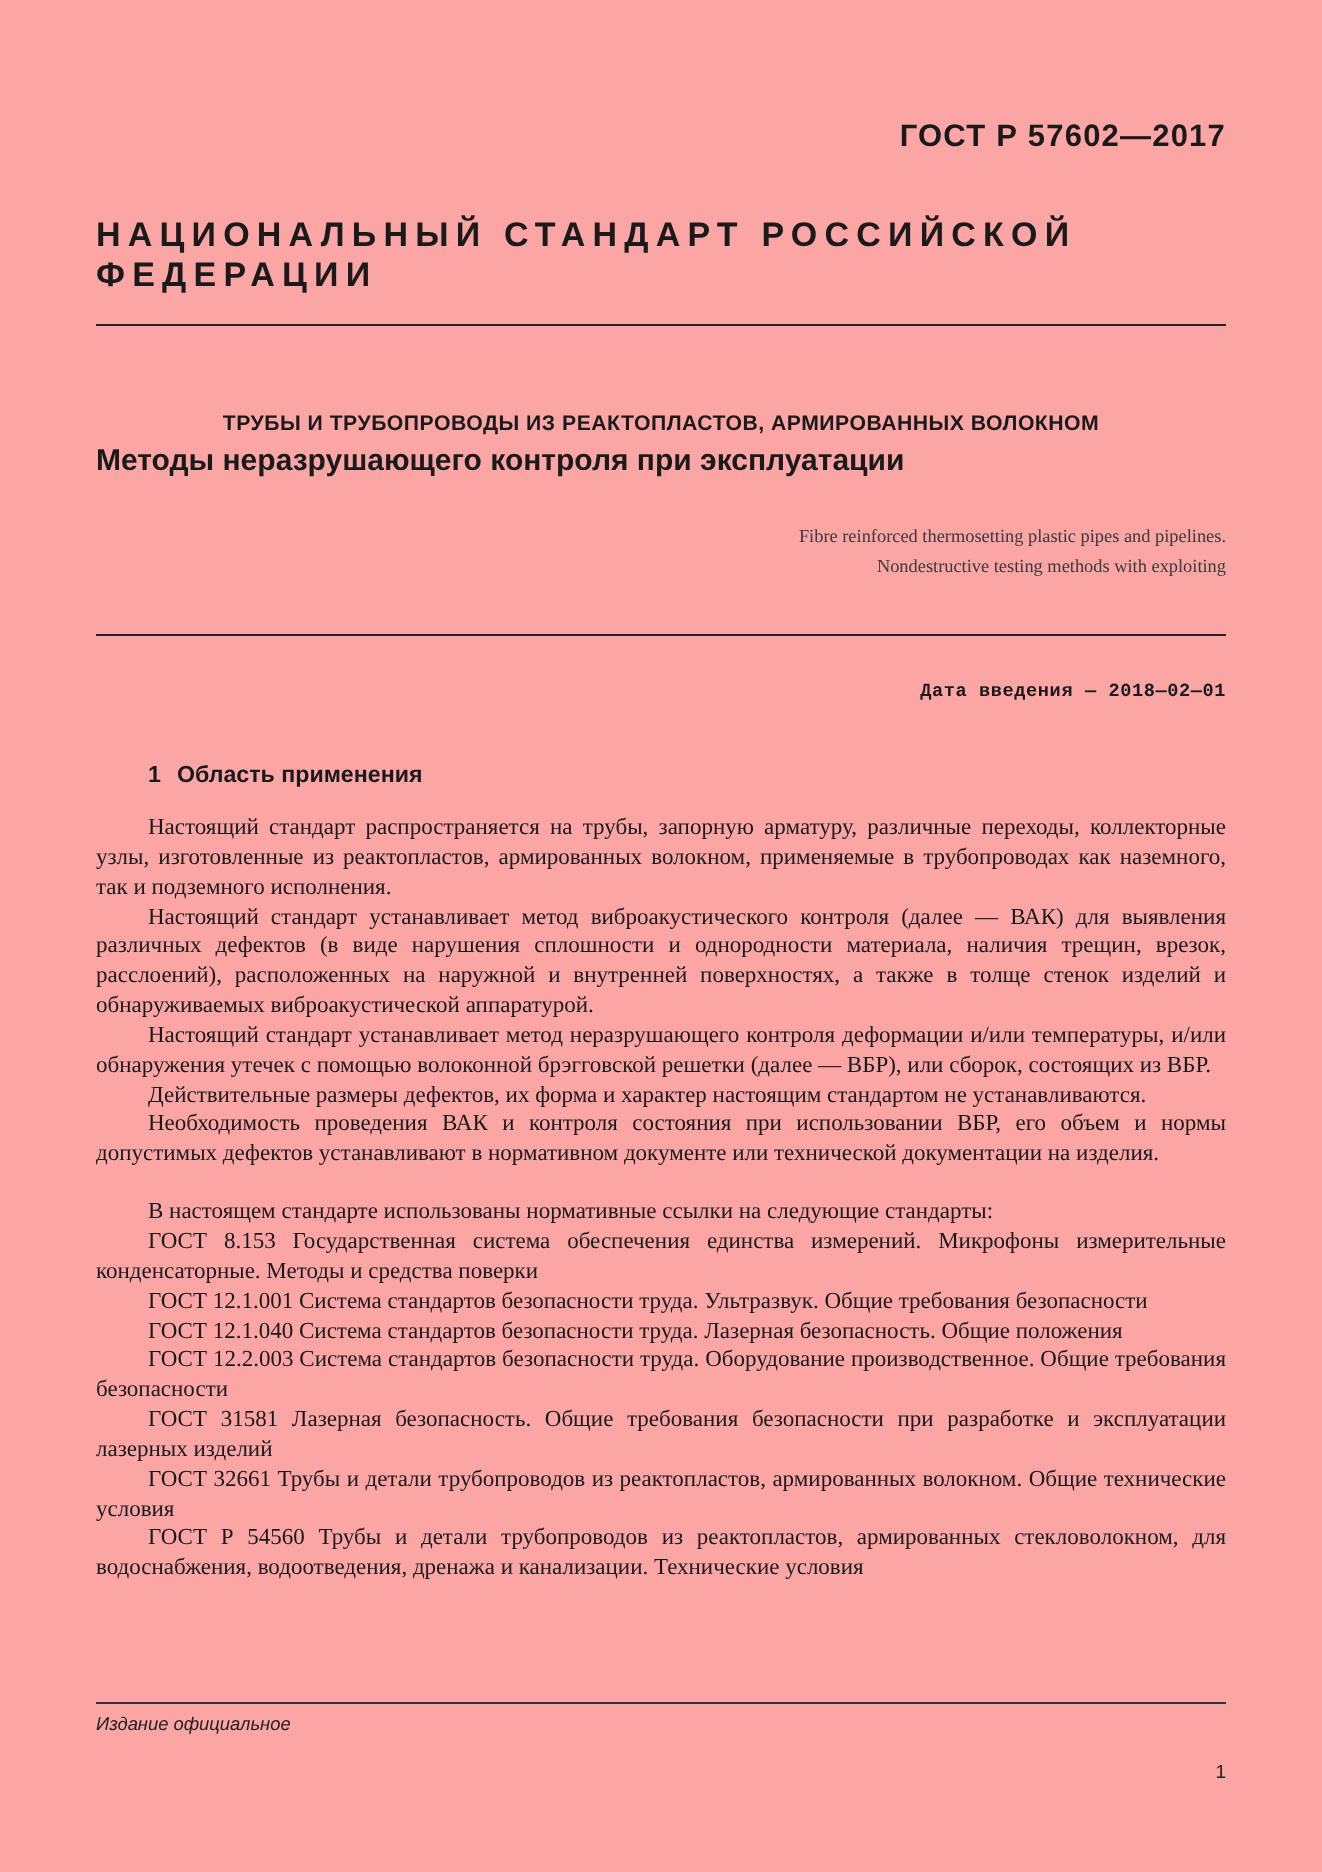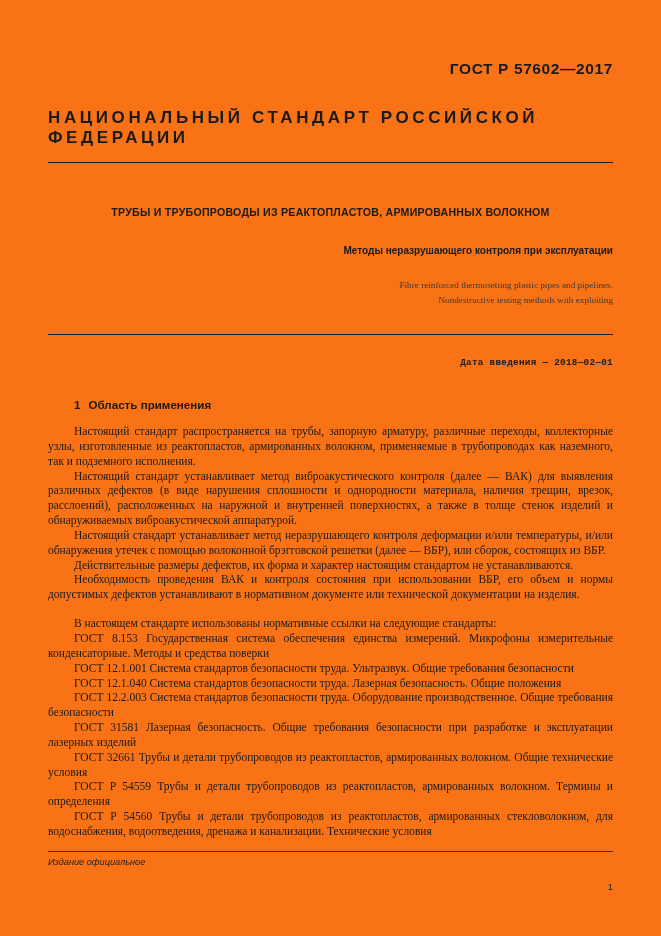--- a/index.html
+++ b/index.html
@@ -13,21 +13,21 @@
     position: relative;
     font-family: "Liberation Serif", serif;
     color: #1a1a1a;
     overflow: hidden;
   }
   .page {
     position: absolute;
     left: 0; top: 0;
     width: 661px;
     height: 936px;
-    background: #f97316;
+    background: #fca5a5;
   }
   .content {
     position: absolute;
     left: 48px;
     top: 0;
     width: 565px;
   }
 
   
   .gost-number {
@@ -53,25 +53,25 @@
 
   .title-main {
     text-align: center;
     font-family: "Liberation Sans", sans-serif;
     font-weight: bold;
     font-size: 10.6px;
     letter-spacing: 0.25px;
     margin-top: 43px;
   }
   .title-sub {
-    text-align: right;
-    font-family: "Liberation Sans", sans-serif;
-    font-weight: bold;
-    font-size: 10px;
-    margin-top: 27px;
+    text-align: left;
+    font-family: "Liberation Sans", sans-serif;
+    font-weight: bold;
+    font-size: 15px;
+    margin-top: 4px;
   }
   .title-en {
     text-align: right;
     font-family: "Liberation Serif", serif;
     font-size: 9.2px;
     color: #3a3a3a;
     margin-top: 22px;
     line-height: 15px;
   }
   .rule-bottom {
@@ -183,21 +183,20 @@
     </div>
 
     <div class="refs">
       <p class="lead">В настоящем стандарте использованы нормативные ссылки на следующие стандарты:</p>
       <p>ГОСТ 8.153 Государственная система обеспечения единства измерений. Микрофоны измерительные конденсаторные. Методы и средства поверки</p>
       <p>ГОСТ 12.1.001 Система стандартов безопасности труда. Ультразвук. Общие требования безопасности</p>
       <p>ГОСТ 12.1.040 Система стандартов безопасности труда. Лазерная безопасность. Общие положения</p>
       <p>ГОСТ 12.2.003 Система стандартов безопасности труда. Оборудование производственное. Общие требования безопасности</p>
       <p>ГОСТ 31581 Лазерная безопасность. Общие требования безопасности при разработке и эксплуатации лазерных изделий</p>
       <p>ГОСТ 32661 Трубы и детали трубопроводов из реактопластов, армированных волокном. Общие технические условия</p>
-      <p>ГОСТ Р 54559 Трубы и детали трубопроводов из реактопластов, армированных волокном. Термины и определения</p>
       <p>ГОСТ Р 54560 Трубы и детали трубопроводов из реактопластов, армированных стекловолокном, для водоснабжения, водоотведения, дренажа и канализации. Технические условия</p>
     </div>
 
   </div>
 
   <div class="footer-rule"></div>
   <div class="footer-note">Издание официальное</div>
   <div class="page-number">1</div>
 </div>
 

